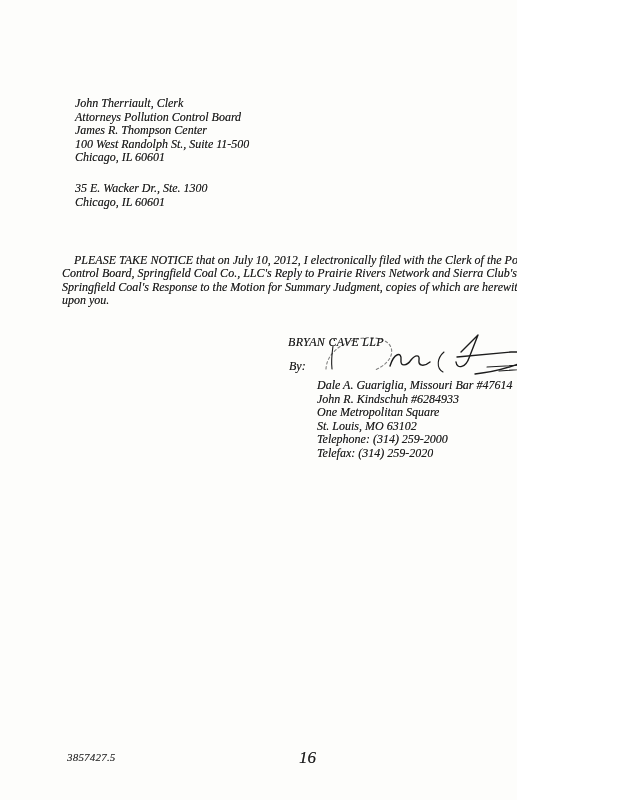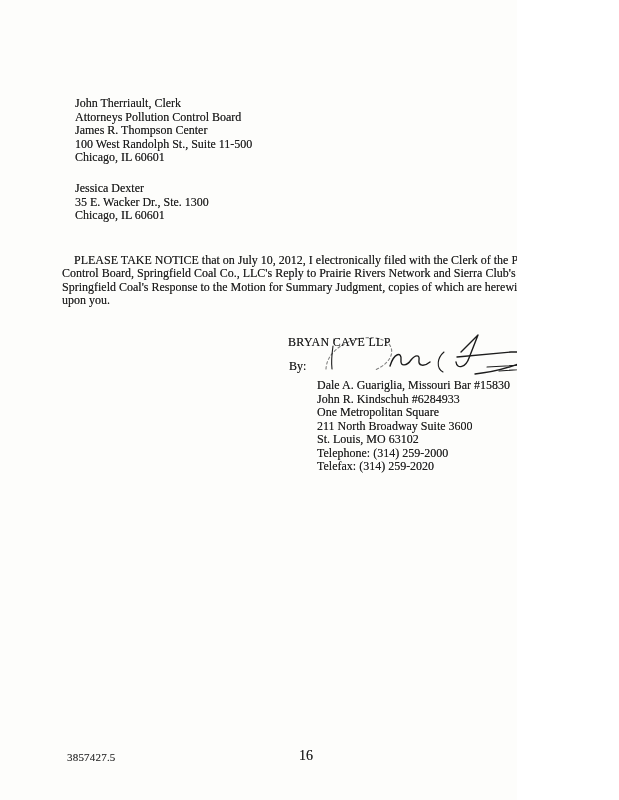--- a/index.html
+++ b/index.html
@@ -10,20 +10,21 @@
   .page {
     position: relative;
     width: 517px;
     height: 800px;
     background: #fdfdfb;
     font-family: "Liberation Serif", "DejaVu Serif", serif;
     color: #1d1d1d;
     overflow: hidden;
     
     text-shadow: 0 0 0.5px rgba(40,40,40,0.65);
+    font-style: italic;
   }
   .abs { position: absolute; }
   .addr-block .line,
   .contact-block .line,
   .role-block .line {
     font-size: 12px;
     line-height: 13.5px;
     white-space: nowrap;
   }
   .notice-paragraph {
@@ -42,21 +43,21 @@
   .by-label {
     font-size: 12px;
     line-height: 13px;
   }
   .footer-doc-number {
     font-size: 11px;
     color: #3a3a3a;
     letter-spacing: 0.2px;
   }
   .footer-page-number {
-    font-size: 14px;
+    font-size: 17px;
     text-align: center;
   }
   .signature-svg path {
     fill: none;
     stroke: #1c1c1c;
     stroke-width: 1.4;
     stroke-linecap: round;
     stroke-linejoin: round;
   }
   .signature-svg .light {
@@ -75,21 +76,20 @@
 
   <div class="abs addr-block" style="left:75px; top:97px;">
     <div class="line">John Therriault, Clerk</div>
     <div class="line">Attorneys Pollution Control Board</div>
     <div class="line">James R. Thompson Center</div>
     <div class="line">100 West Randolph St., Suite 11-500</div>
     <div class="line">Chicago, IL 60601</div>
   </div>
 
   <div class="abs addr-block" style="left:75px; top:182px;">
-    <div class="line">Jessica Dexter</div>
     <div class="line">35 E. Wacker Dr., Ste. 1300</div>
     <div class="line">Chicago, IL 60601</div>
   </div>
 
   <div class="abs notice-paragraph" style="left:62px; top:254px;">PLEASE TAKE NOTICE that on July 10, 2012, I electronically filed with the Clerk of the Pollution Control Board, Springfield Coal Co., LLC's Reply to Prairie Rivers Network and Sierra Club's Reply to Springfield Coal's Response to the Motion for Summary Judgment, copies of which are herewith served upon you.</div>
 
   <div class="abs firm-name" style="left:288px; top:336px;">BRYAN CAVE LLP</div>
   <div class="abs by-label" style="left:289px; top:360px;">By:</div>
 
   <svg class="abs signature-svg" style="left:310px; top:331px;" width="252" height="54" viewBox="0 0 252 54" role="img">
@@ -107,24 +107,23 @@
 
     <path d="M 147 26 L 201 21 L 246 21"></path>
 
     <path d="M 165 43 C 196 40, 229 27, 250 12"></path>
 
     <path class="thin" d="M 177 36 L 247 32"></path>
     <path class="thin" d="M 189 40 L 246 36"></path>
   </svg>
 
   <div class="abs contact-block" style="left:317px; top:379px;">
-    <div class="line">Dale A. Guariglia, Missouri Bar #15830</div>
+    <div class="line">Dale A. Guariglia, Missouri Bar #47614</div>
     <div class="line">John R. Kindschuh #6284933</div>
     <div class="line">One Metropolitan Square</div>
-    <div class="line">211 North Broadway Suite 3600</div>
     <div class="line">St. Louis, MO 63102</div>
     <div class="line">Telephone: (314) 259-2000</div>
     <div class="line">Telefax: (314) 259-2020</div>
   </div>
 
 
   <div class="abs footer-doc-number" style="left:67px; top:751px;">3857427.5</div>
   <div class="abs footer-page-number" style="left:299px; top:748px;">16</div>
 
 </div>

